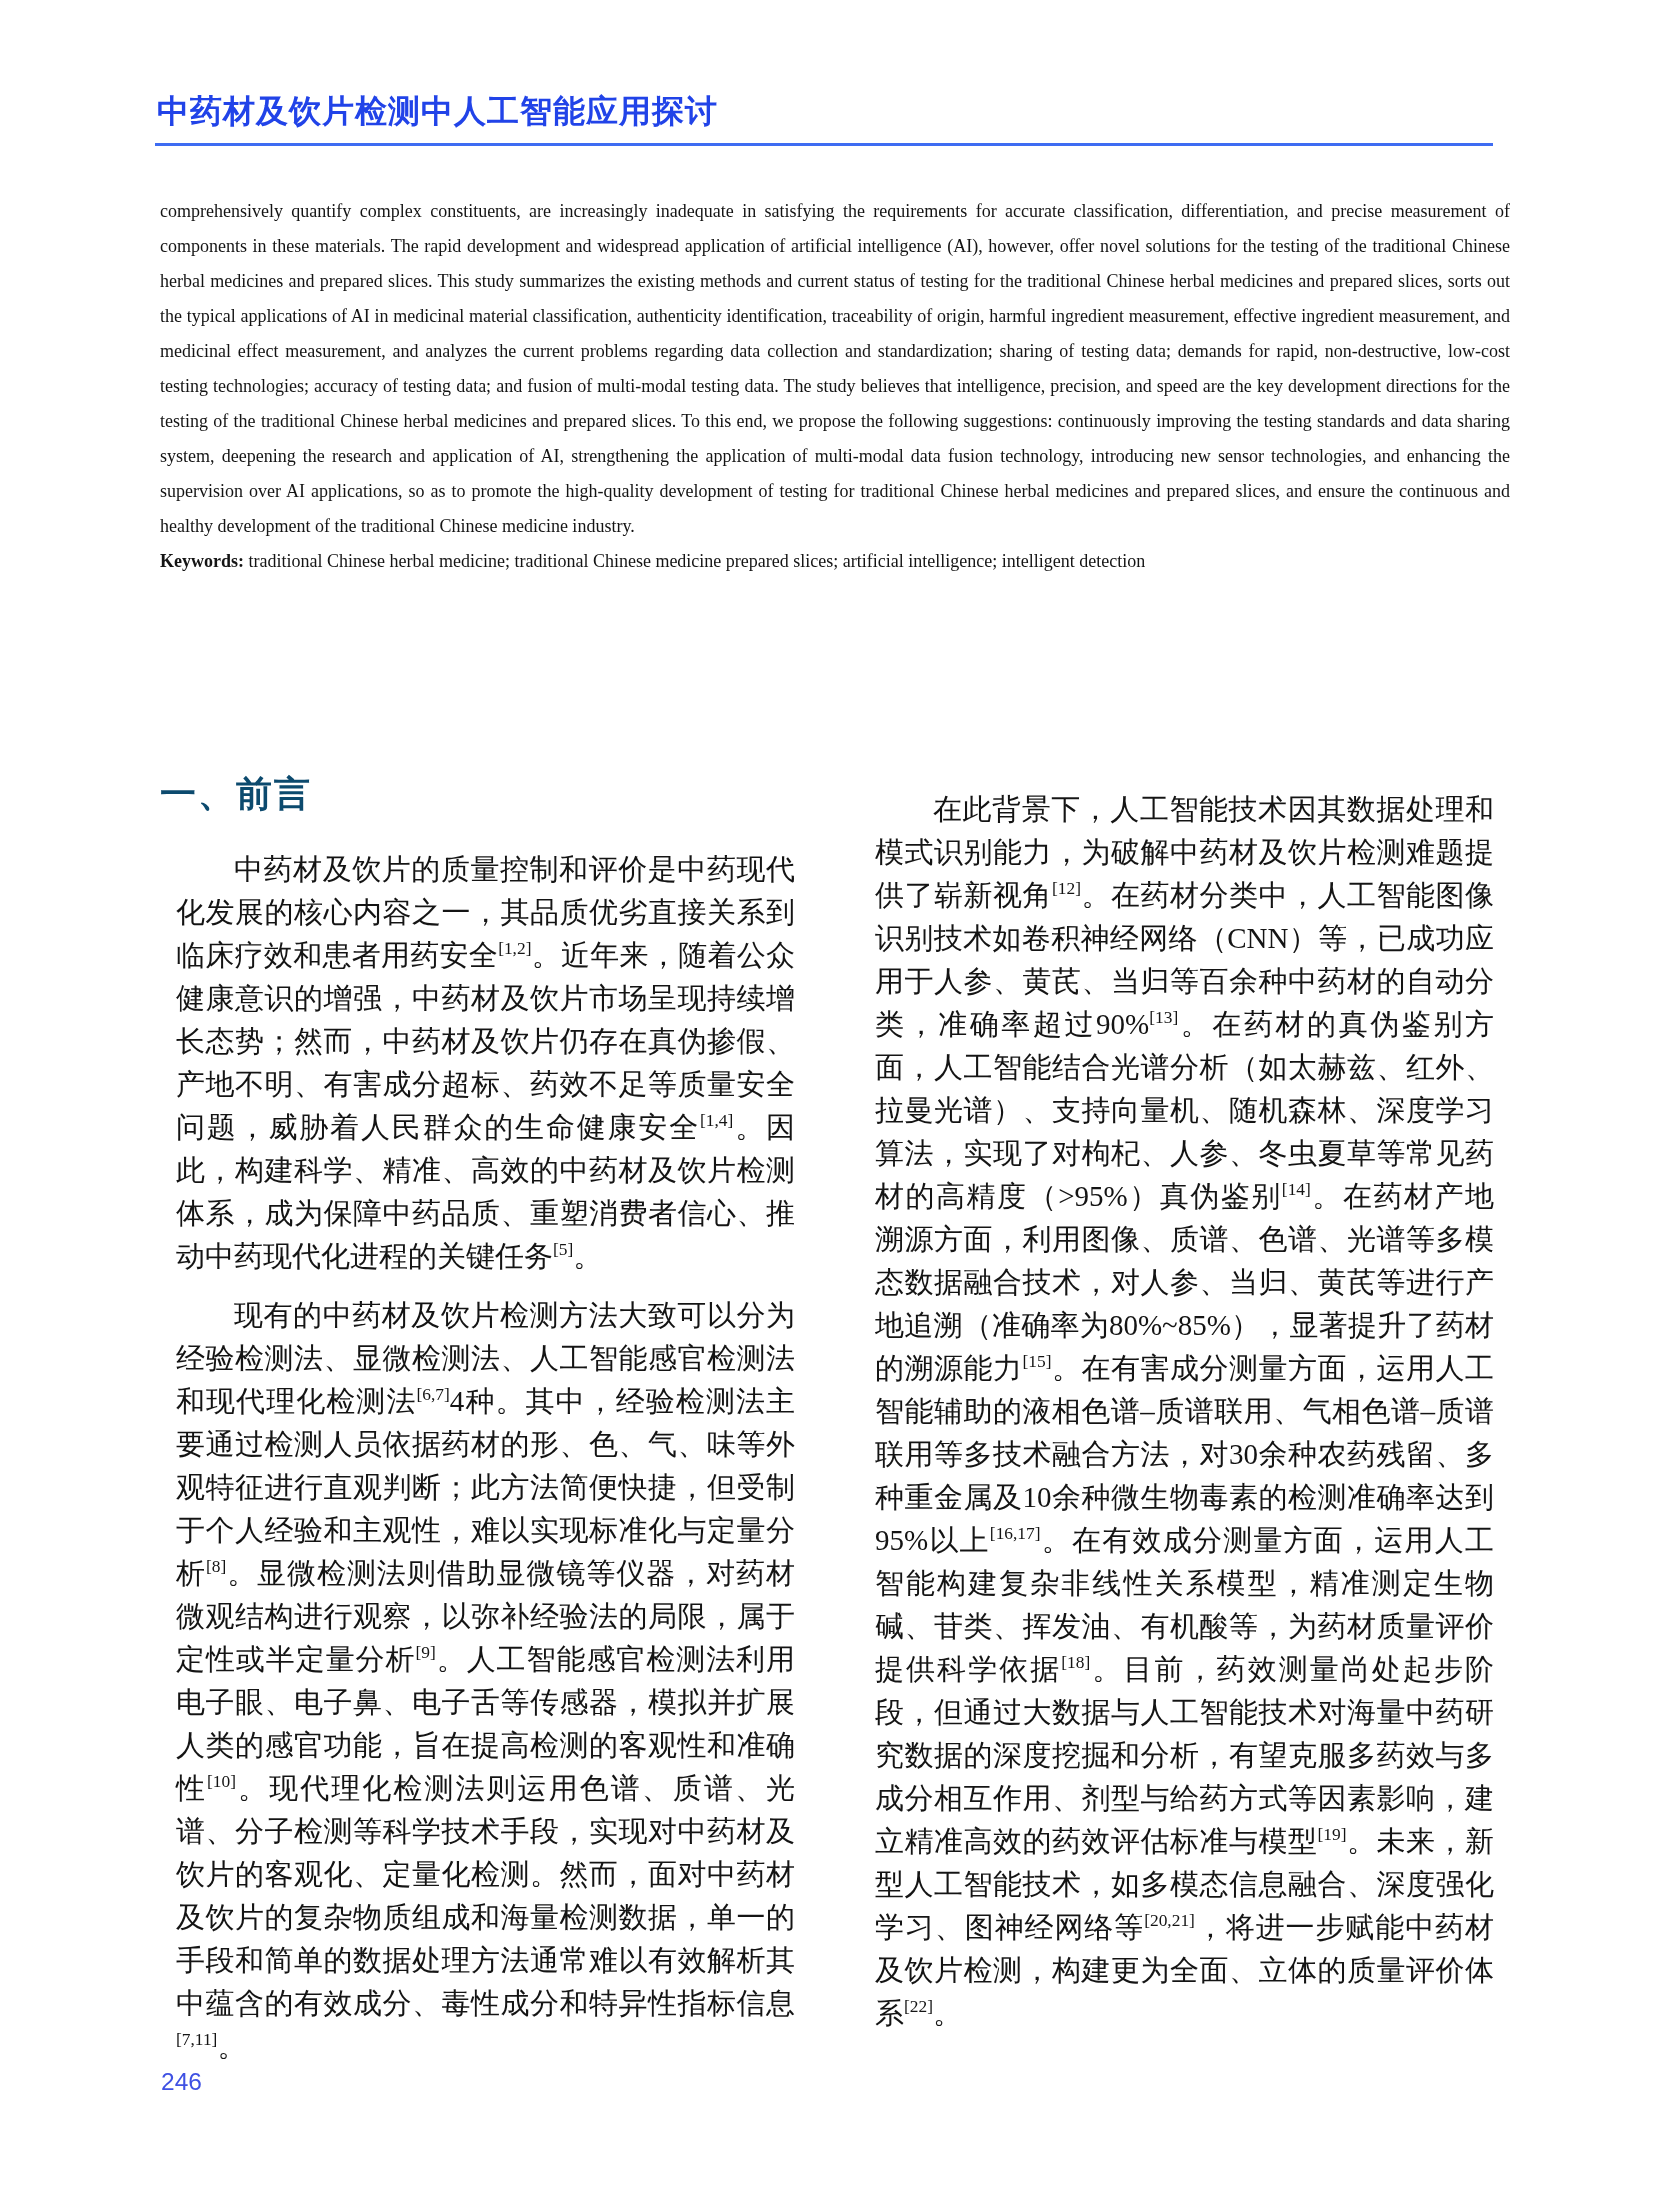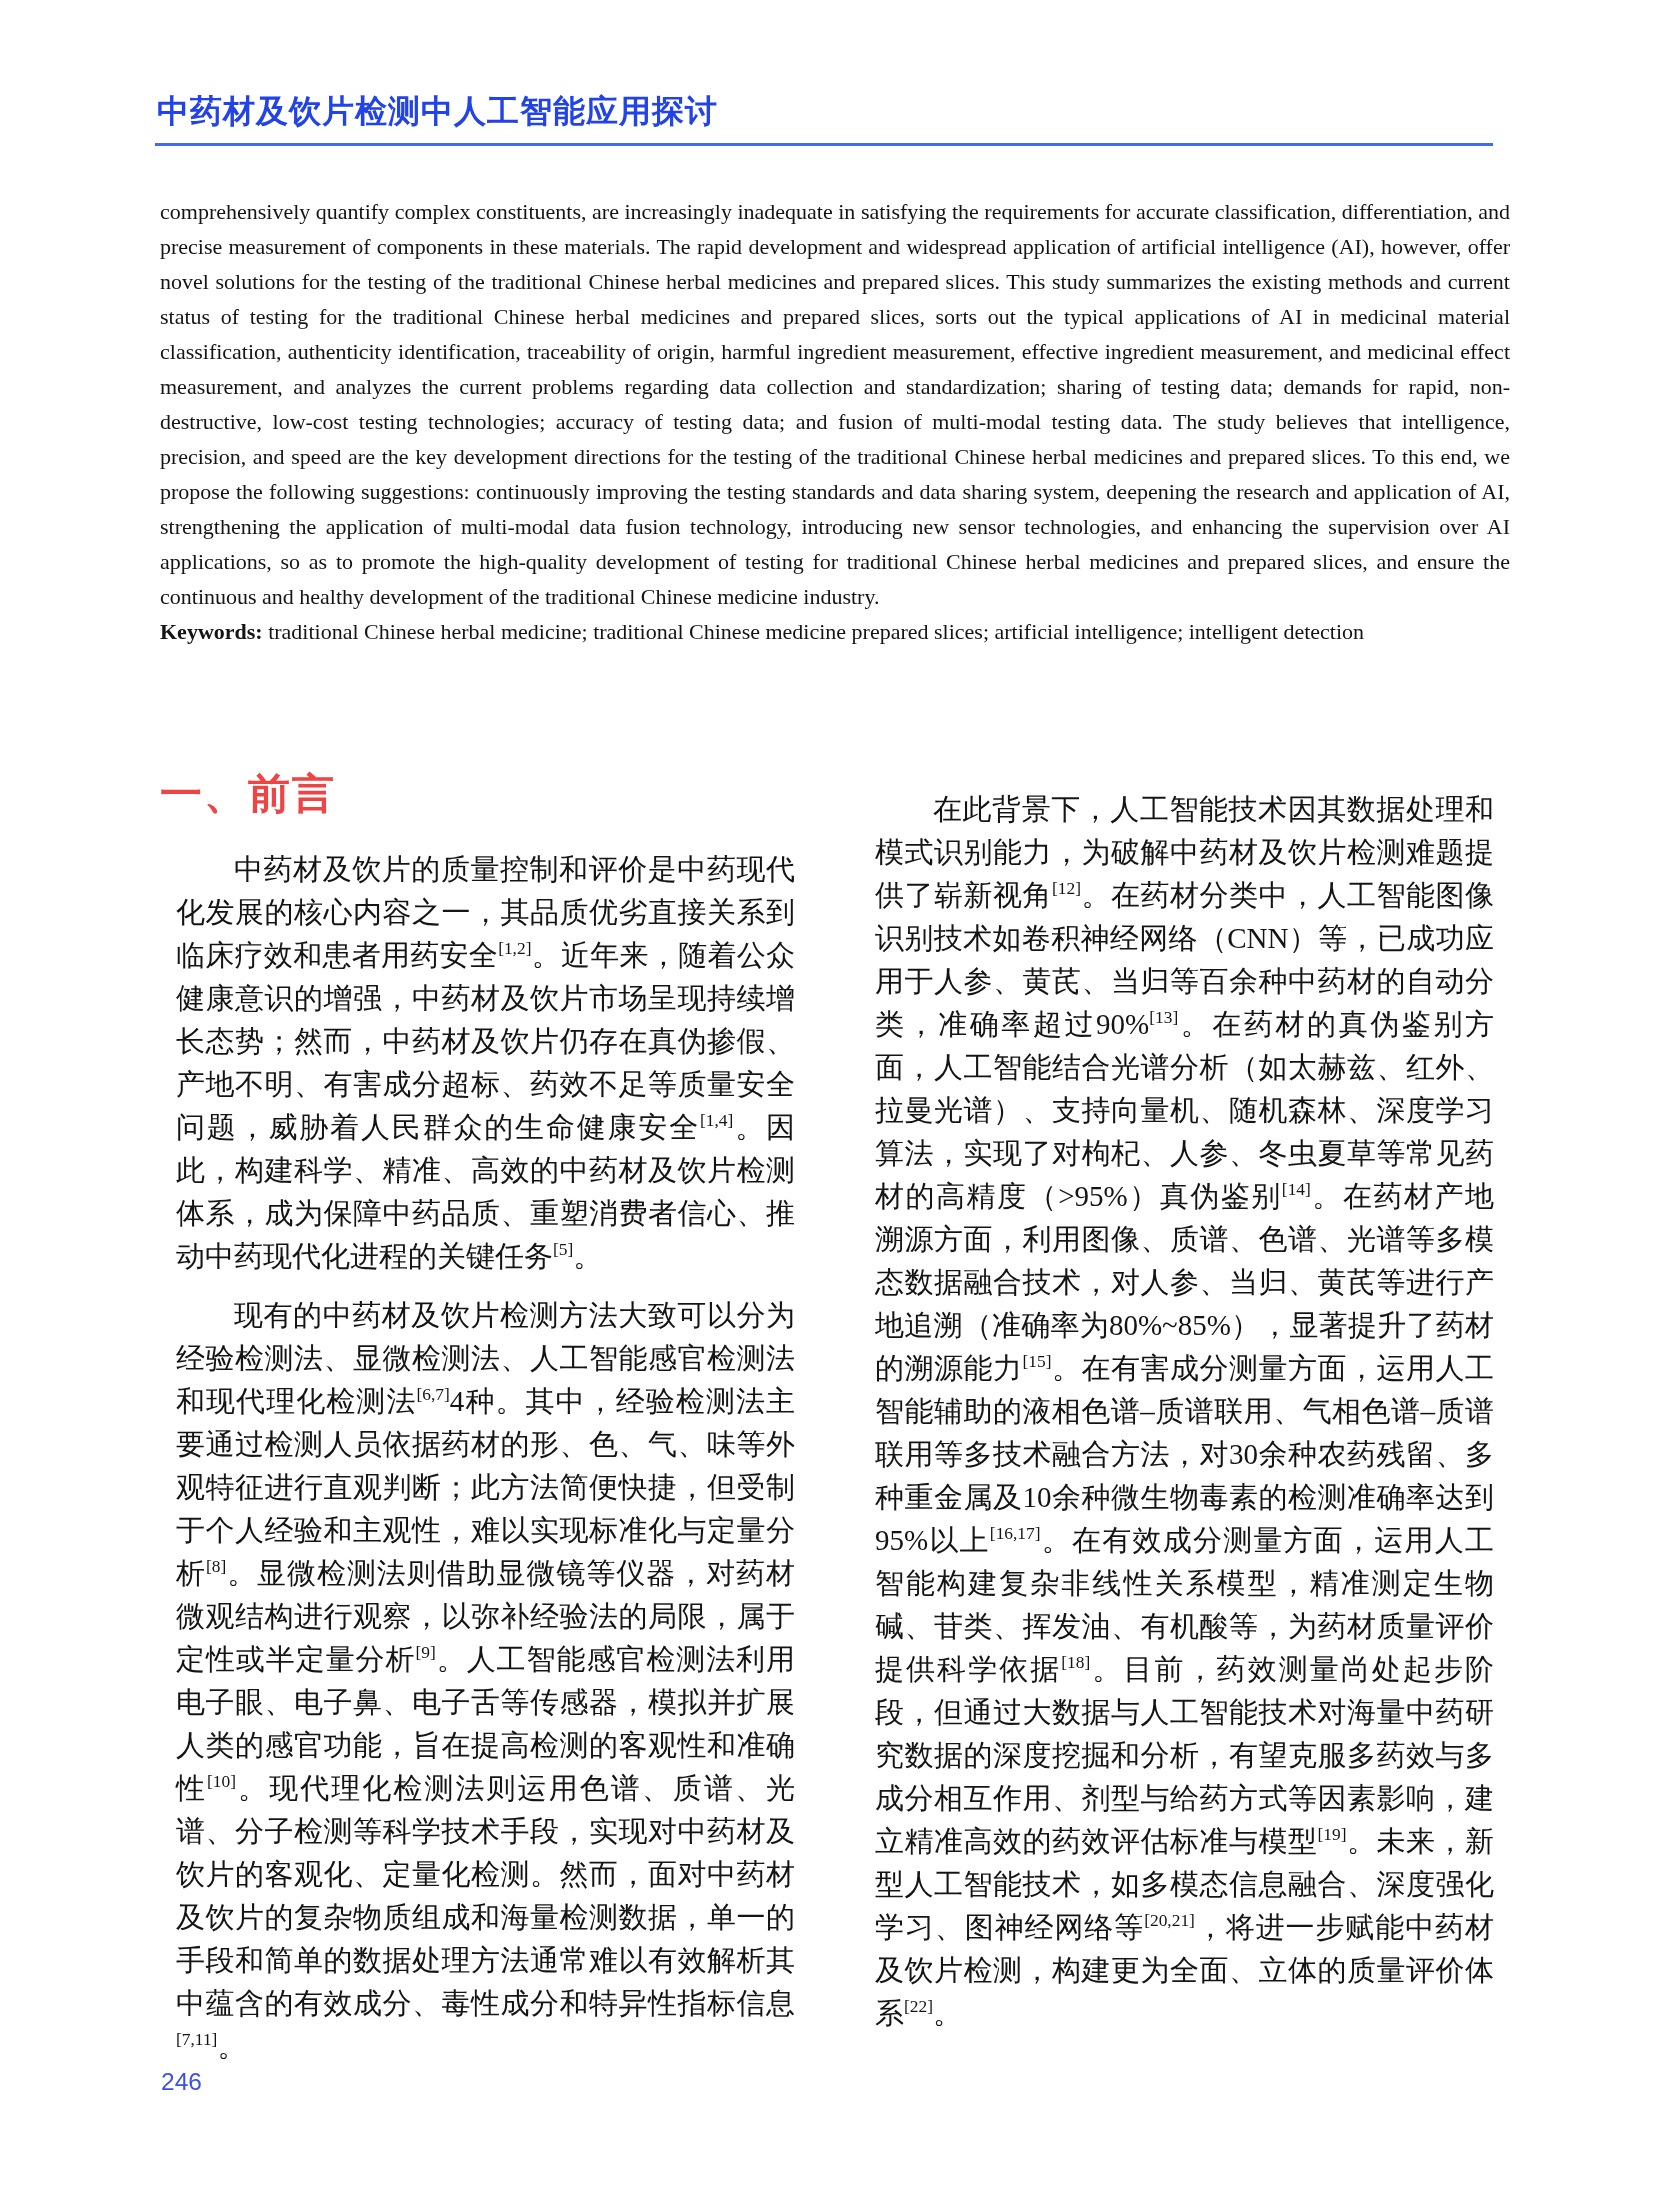--- a/index.html
+++ b/index.html
@@ -39,21 +39,21 @@
     width: 1338px;
     height: 2.9px;
     background: #3e6cf2;
   }
   
   .abstract {
     position: absolute;
     left: 160px;
     top: 194px;
     width: 1350px;
-    font-size: 22px;
+    font-size: 18px;
     line-height: 35px;
     text-align: justify;
   }
   .abstract p { margin: 0; }
   .kw-label { font-weight: 700; }
   
   .columns {
     position: absolute;
     left: 160px;
     top: 772px;
@@ -63,23 +63,23 @@
   }
   .col {
     width: 651px;
     font-size: 29px;
     line-height: 43px;
     text-align: justify;
   }
   .section-heading {
     font-family: "Liberation Sans", sans-serif;
     font-weight: 700;
-    font-size: 42px;
+    font-size: 36px;
     line-height: 43px;
-    color: #ef4444;
+    color: #0c4a6e;
     margin: 0 0 33px 0;
     letter-spacing: 2px;
   }
   .col p {
     margin: 16px;
     text-indent: 2em;
   }
   .col p sup, .abstract sup {
     font-size: 0.60em;
     line-height: 0;

